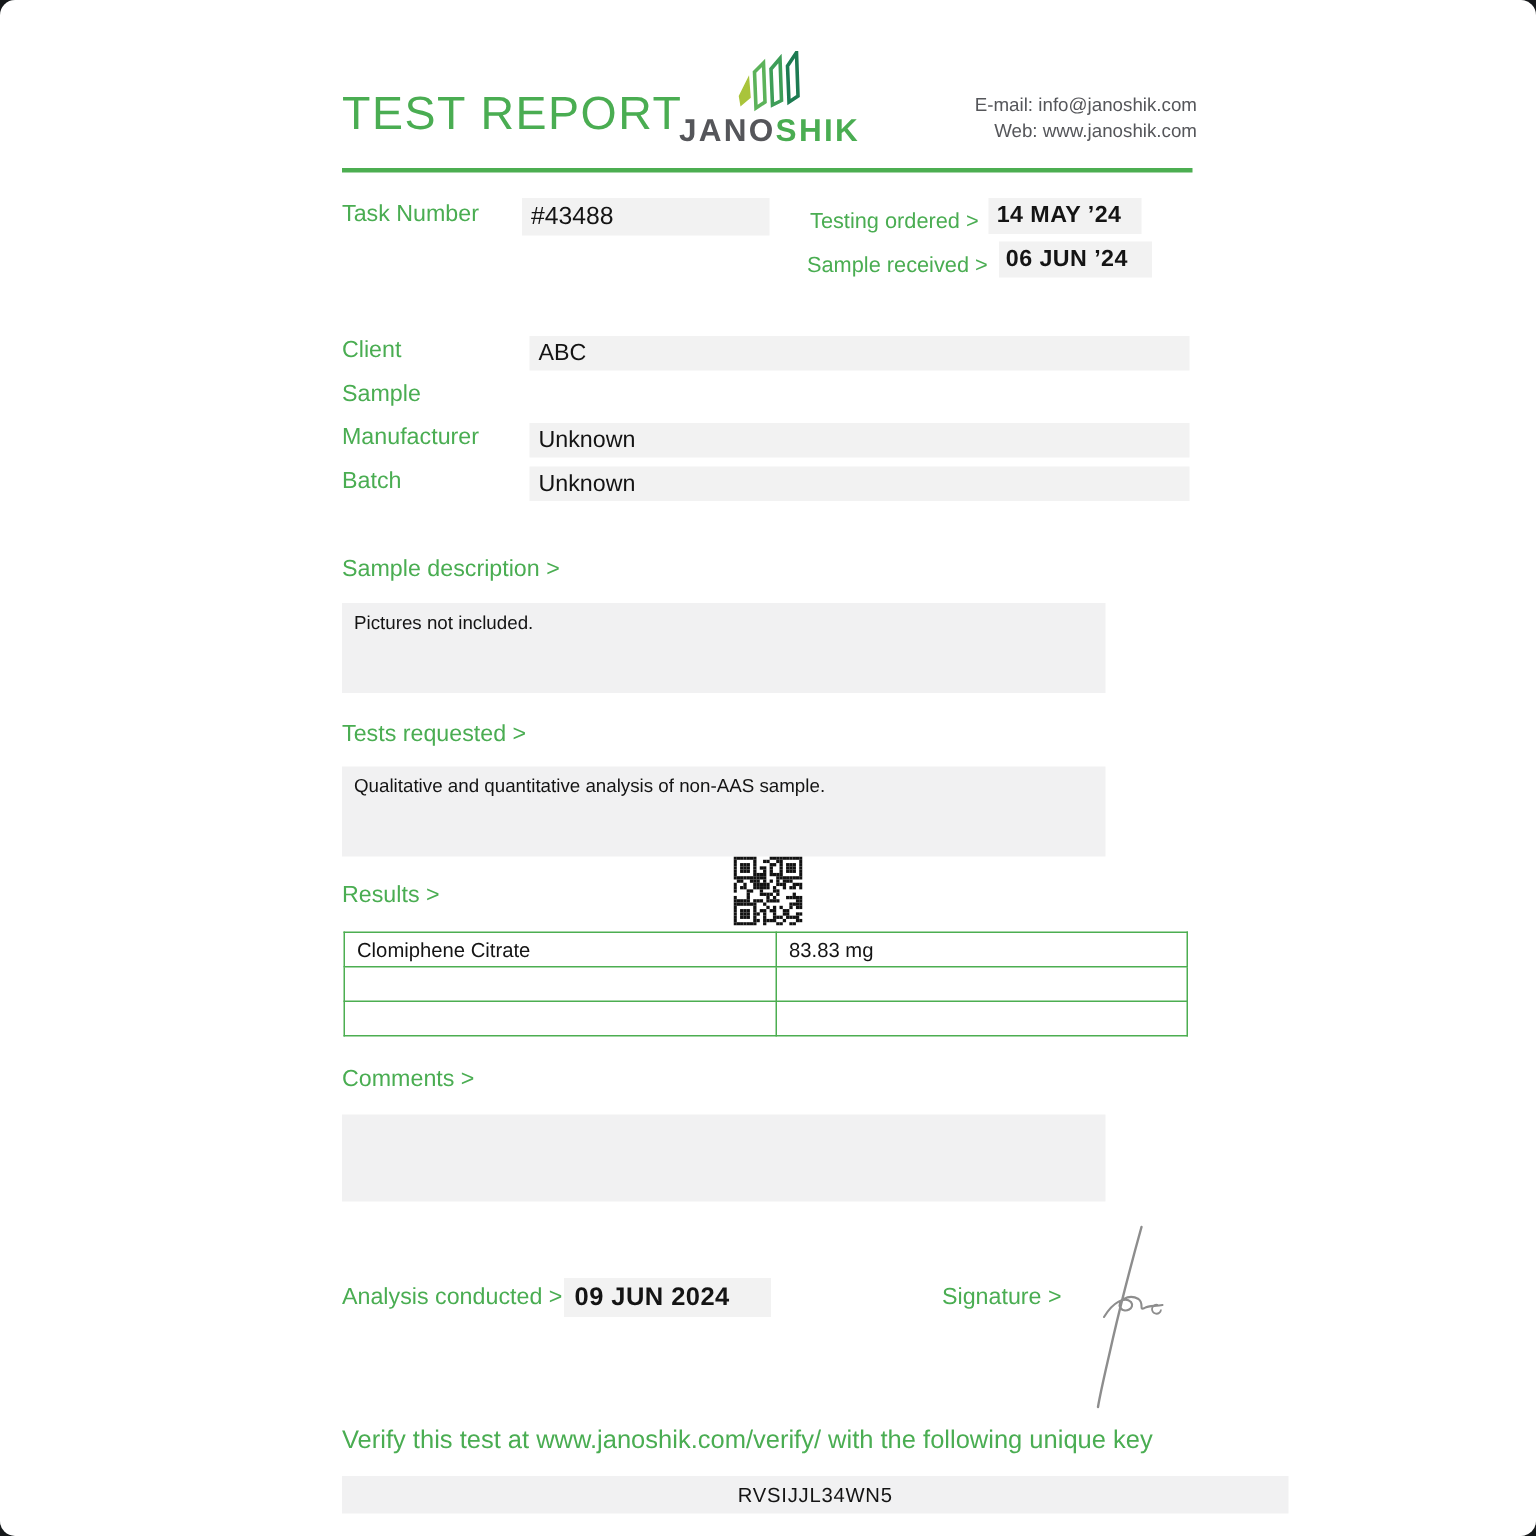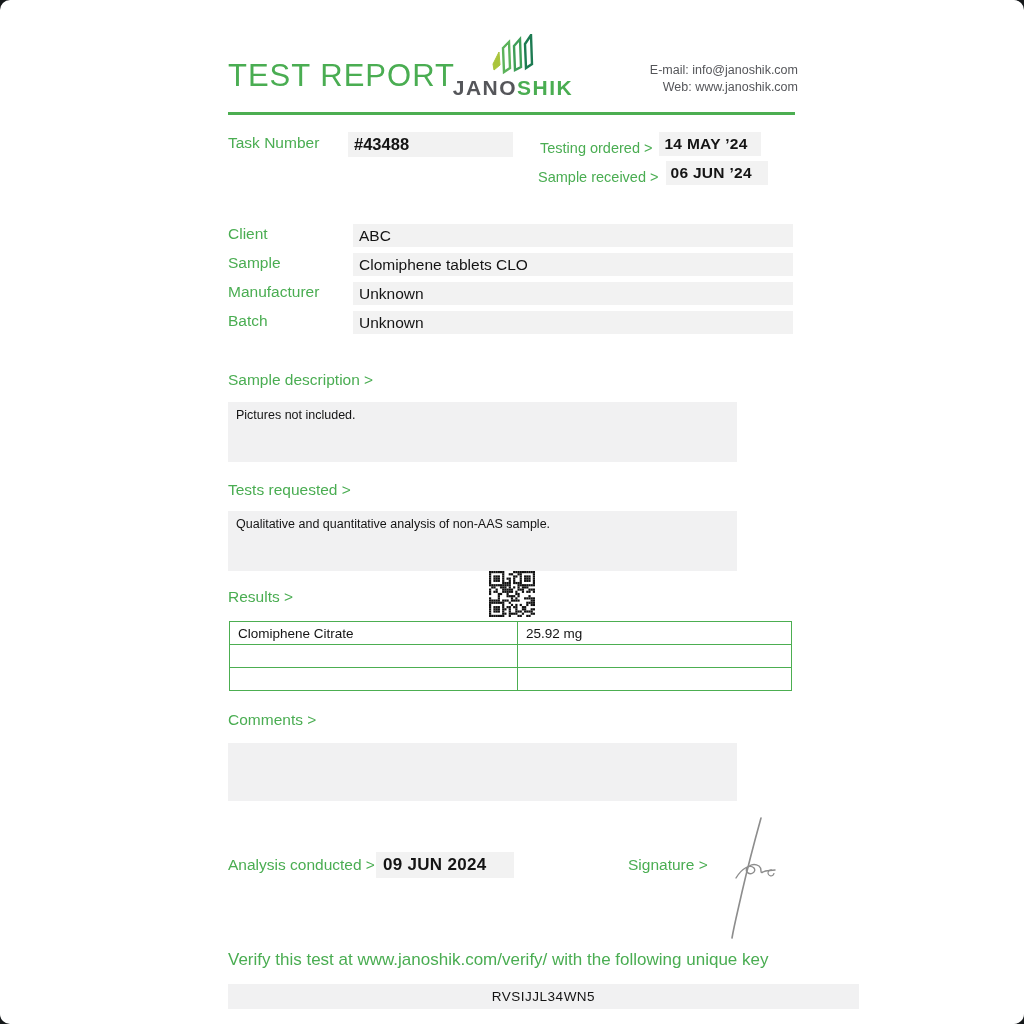--- a/index.html
+++ b/index.html
@@ -81,21 +81,21 @@
   </div>
 
   <div class="contact">
     <div>E-mail: info@janoshik.com</div>
     <div>Web: www.janoshik.com</div>
   </div>
 
   <div class="rule"></div>
 
   <div class="glabel" style="left:228px;top:134px;">Task Number</div>
-  <div class="gbox" style="left:348px;top:132px;width:165px;height:25px;font-weight:bold;">
+  <div class="gbox" style="left:348px;top:132px;width:165px;height:25px;">
     <span style="font-size:16.5px;">#43488</span>
   </div>
 
   <div class="meta-row" style="left:540px;top:132px;">
     <span class="meta-label" style="margin-left:auto;">Testing ordered &gt;</span>
     <div class="meta-box">
       <span>14 MAY ’24</span>
     </div>
   </div>
   <div class="meta-row" style="left:538px;top:161px;">
@@ -104,23 +104,20 @@
       <span>06 JUN ’24</span>
     </div>
   </div>
 
   <div class="glabel" style="left:228px;top:225px;">Client</div>
   <div class="gbox" style="left:353px;top:224px;width:440px;height:23px;">
     <span>ABC</span>
   </div>
 
   <div class="glabel" style="left:228px;top:254px;">Sample</div>
-  <div class="gbox" style="left:353px;top:253px;width:440px;height:23px;">
-    <span>Clomiphene tablets CLO</span>
-  </div>
 
   <div class="glabel" style="left:228px;top:283px;">Manufacturer</div>
   <div class="gbox" style="left:353px;top:282px;width:440px;height:23px;">
     <span>Unknown</span>
   </div>
 
   <div class="glabel" style="left:228px;top:312px;">Batch</div>
   <div class="gbox" style="left:353px;top:311px;width:440px;height:23px;">
     <span>Unknown</span>
   </div>
@@ -376,21 +373,21 @@
       <rect x="28.48" y="43.81" width="2.19" height="2.19" fill="#111"></rect>
       <rect x="30.67" y="43.81" width="2.19" height="2.19" fill="#111"></rect>
       <rect x="37.24" y="43.81" width="2.19" height="2.19" fill="#111"></rect>
       <rect x="39.43" y="43.81" width="2.19" height="2.19" fill="#111"></rect>
     </svg>
 
   <table class="results-table">
     <tbody>
         <tr>
       <td class="c1">Clomiphene Citrate</td>
-      <td>25.92 mg</td>
+      <td>83.83 mg</td>
     </tr>
     <tr>
       <td class="c1"></td>
       <td></td>
     </tr>
     <tr>
       <td class="c1"></td>
       <td></td>
     </tr>
   </tbody>

